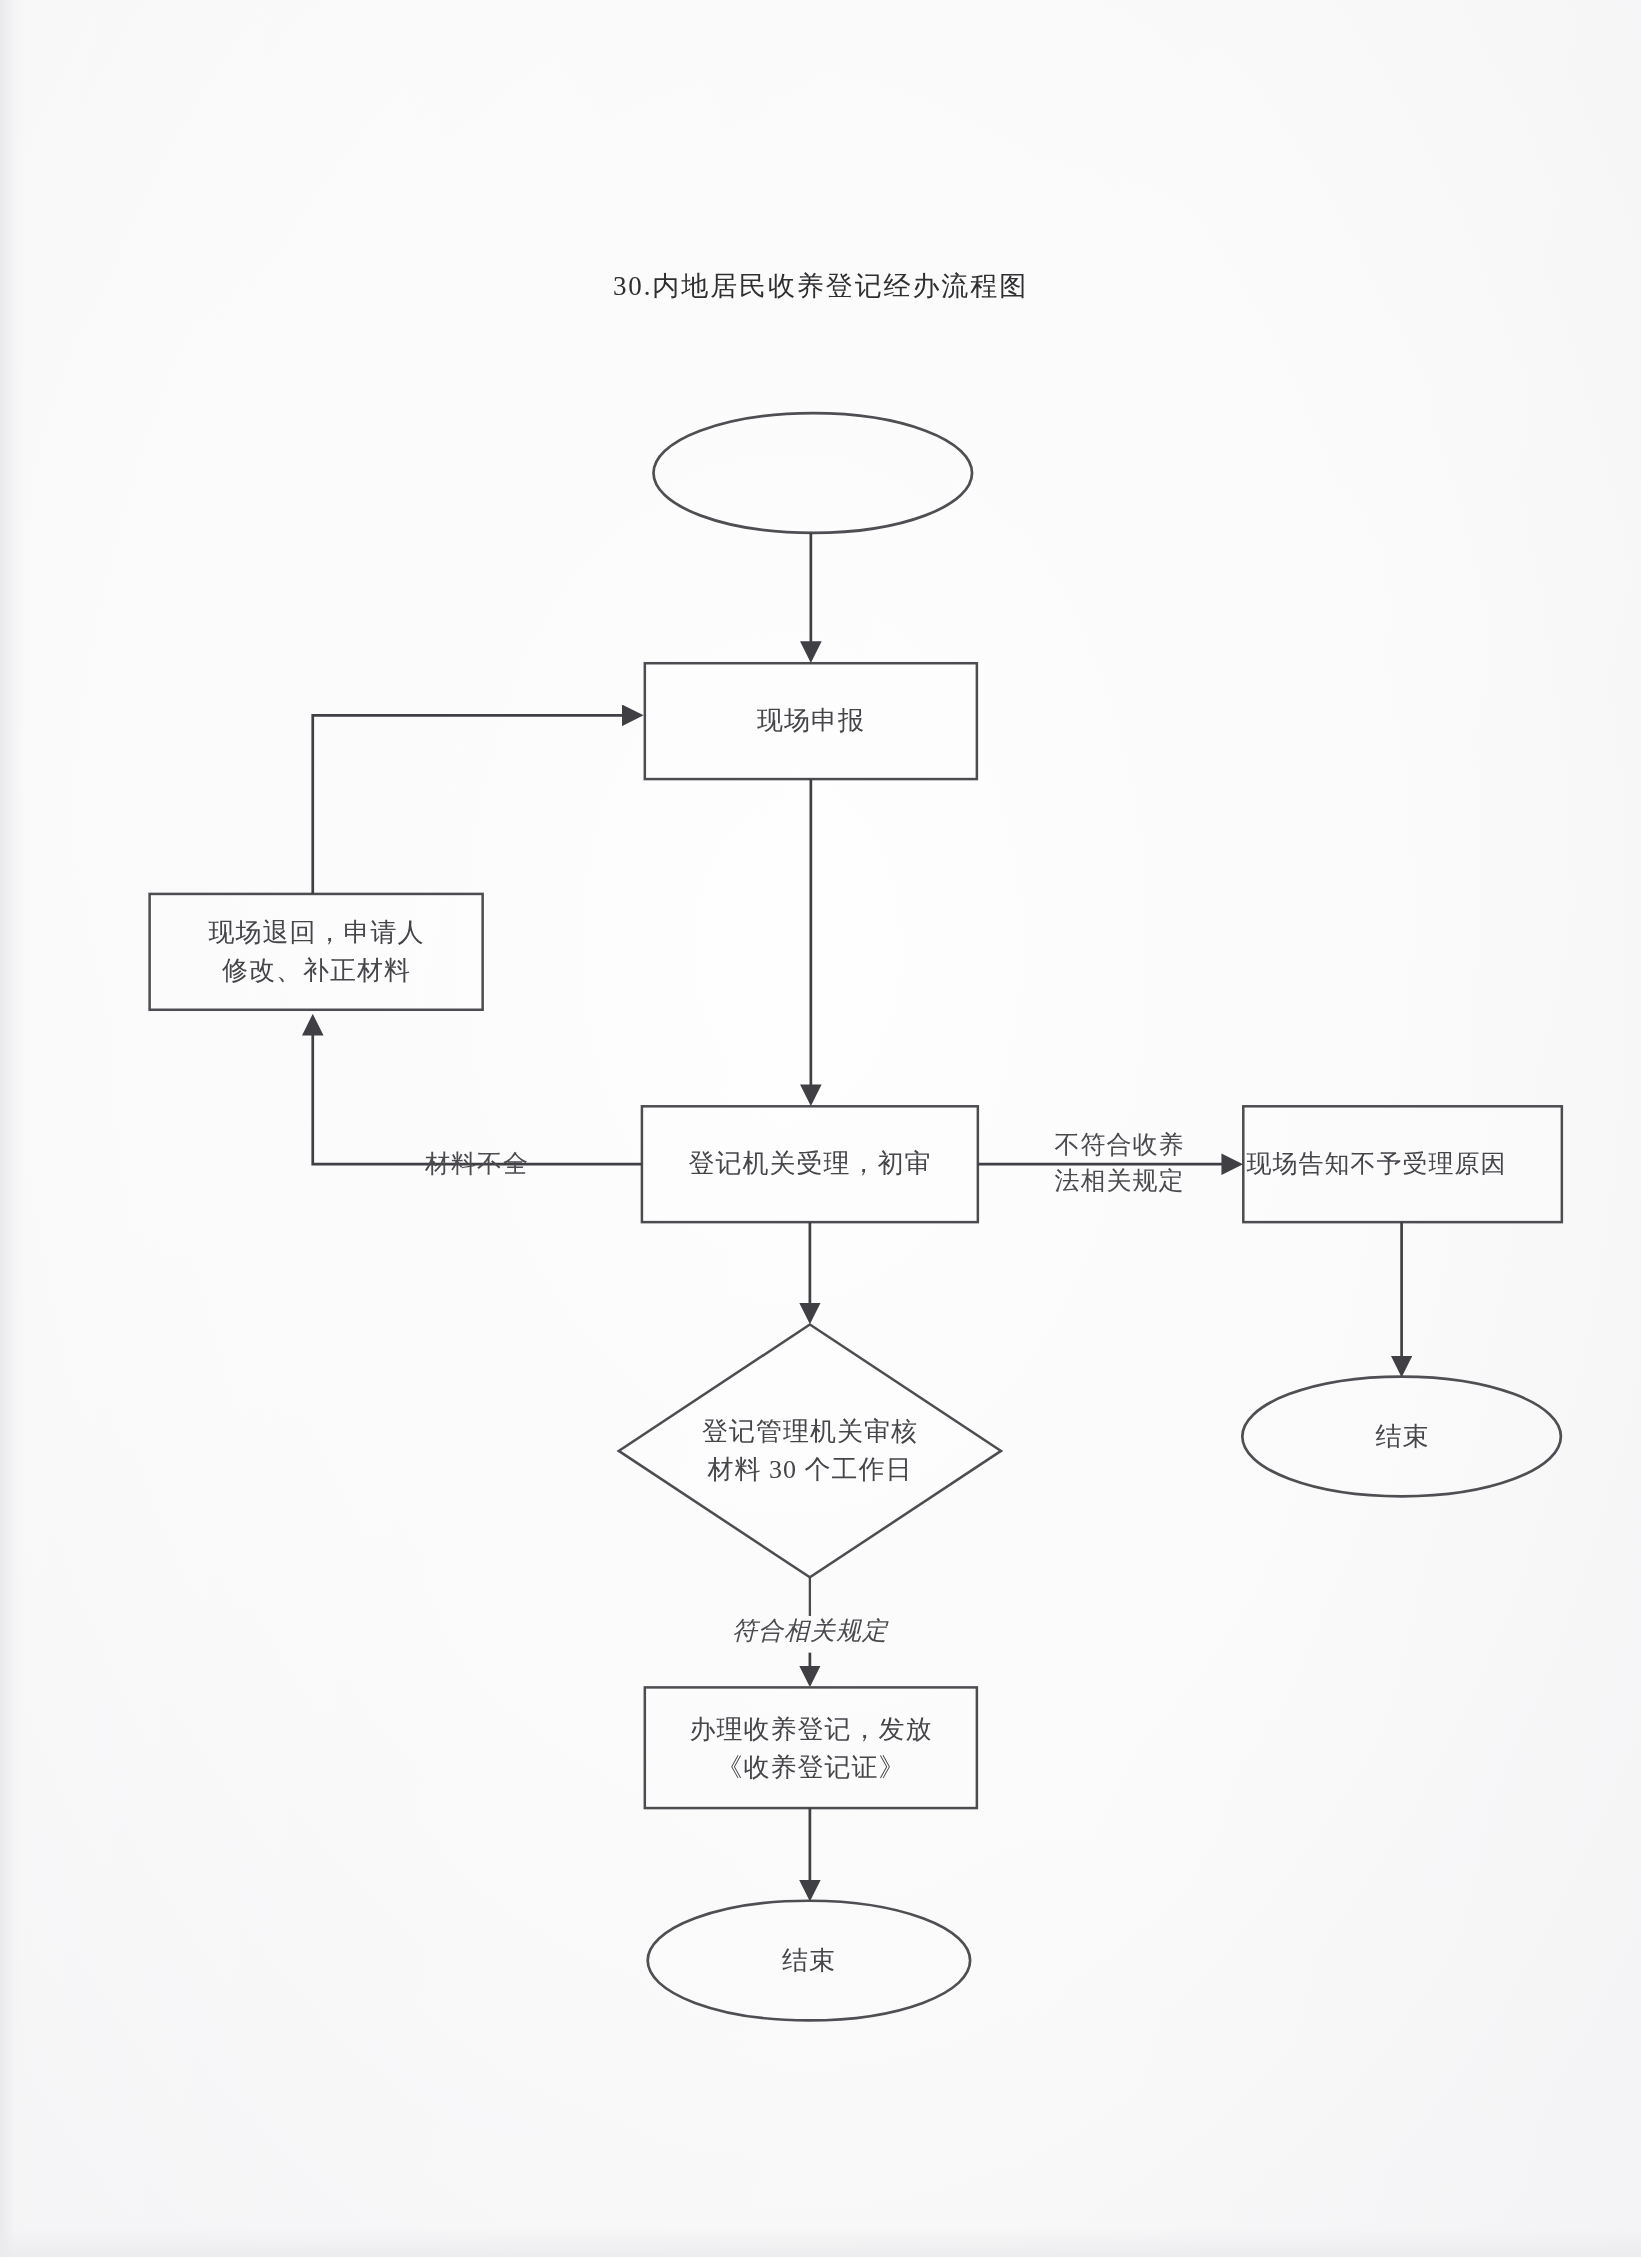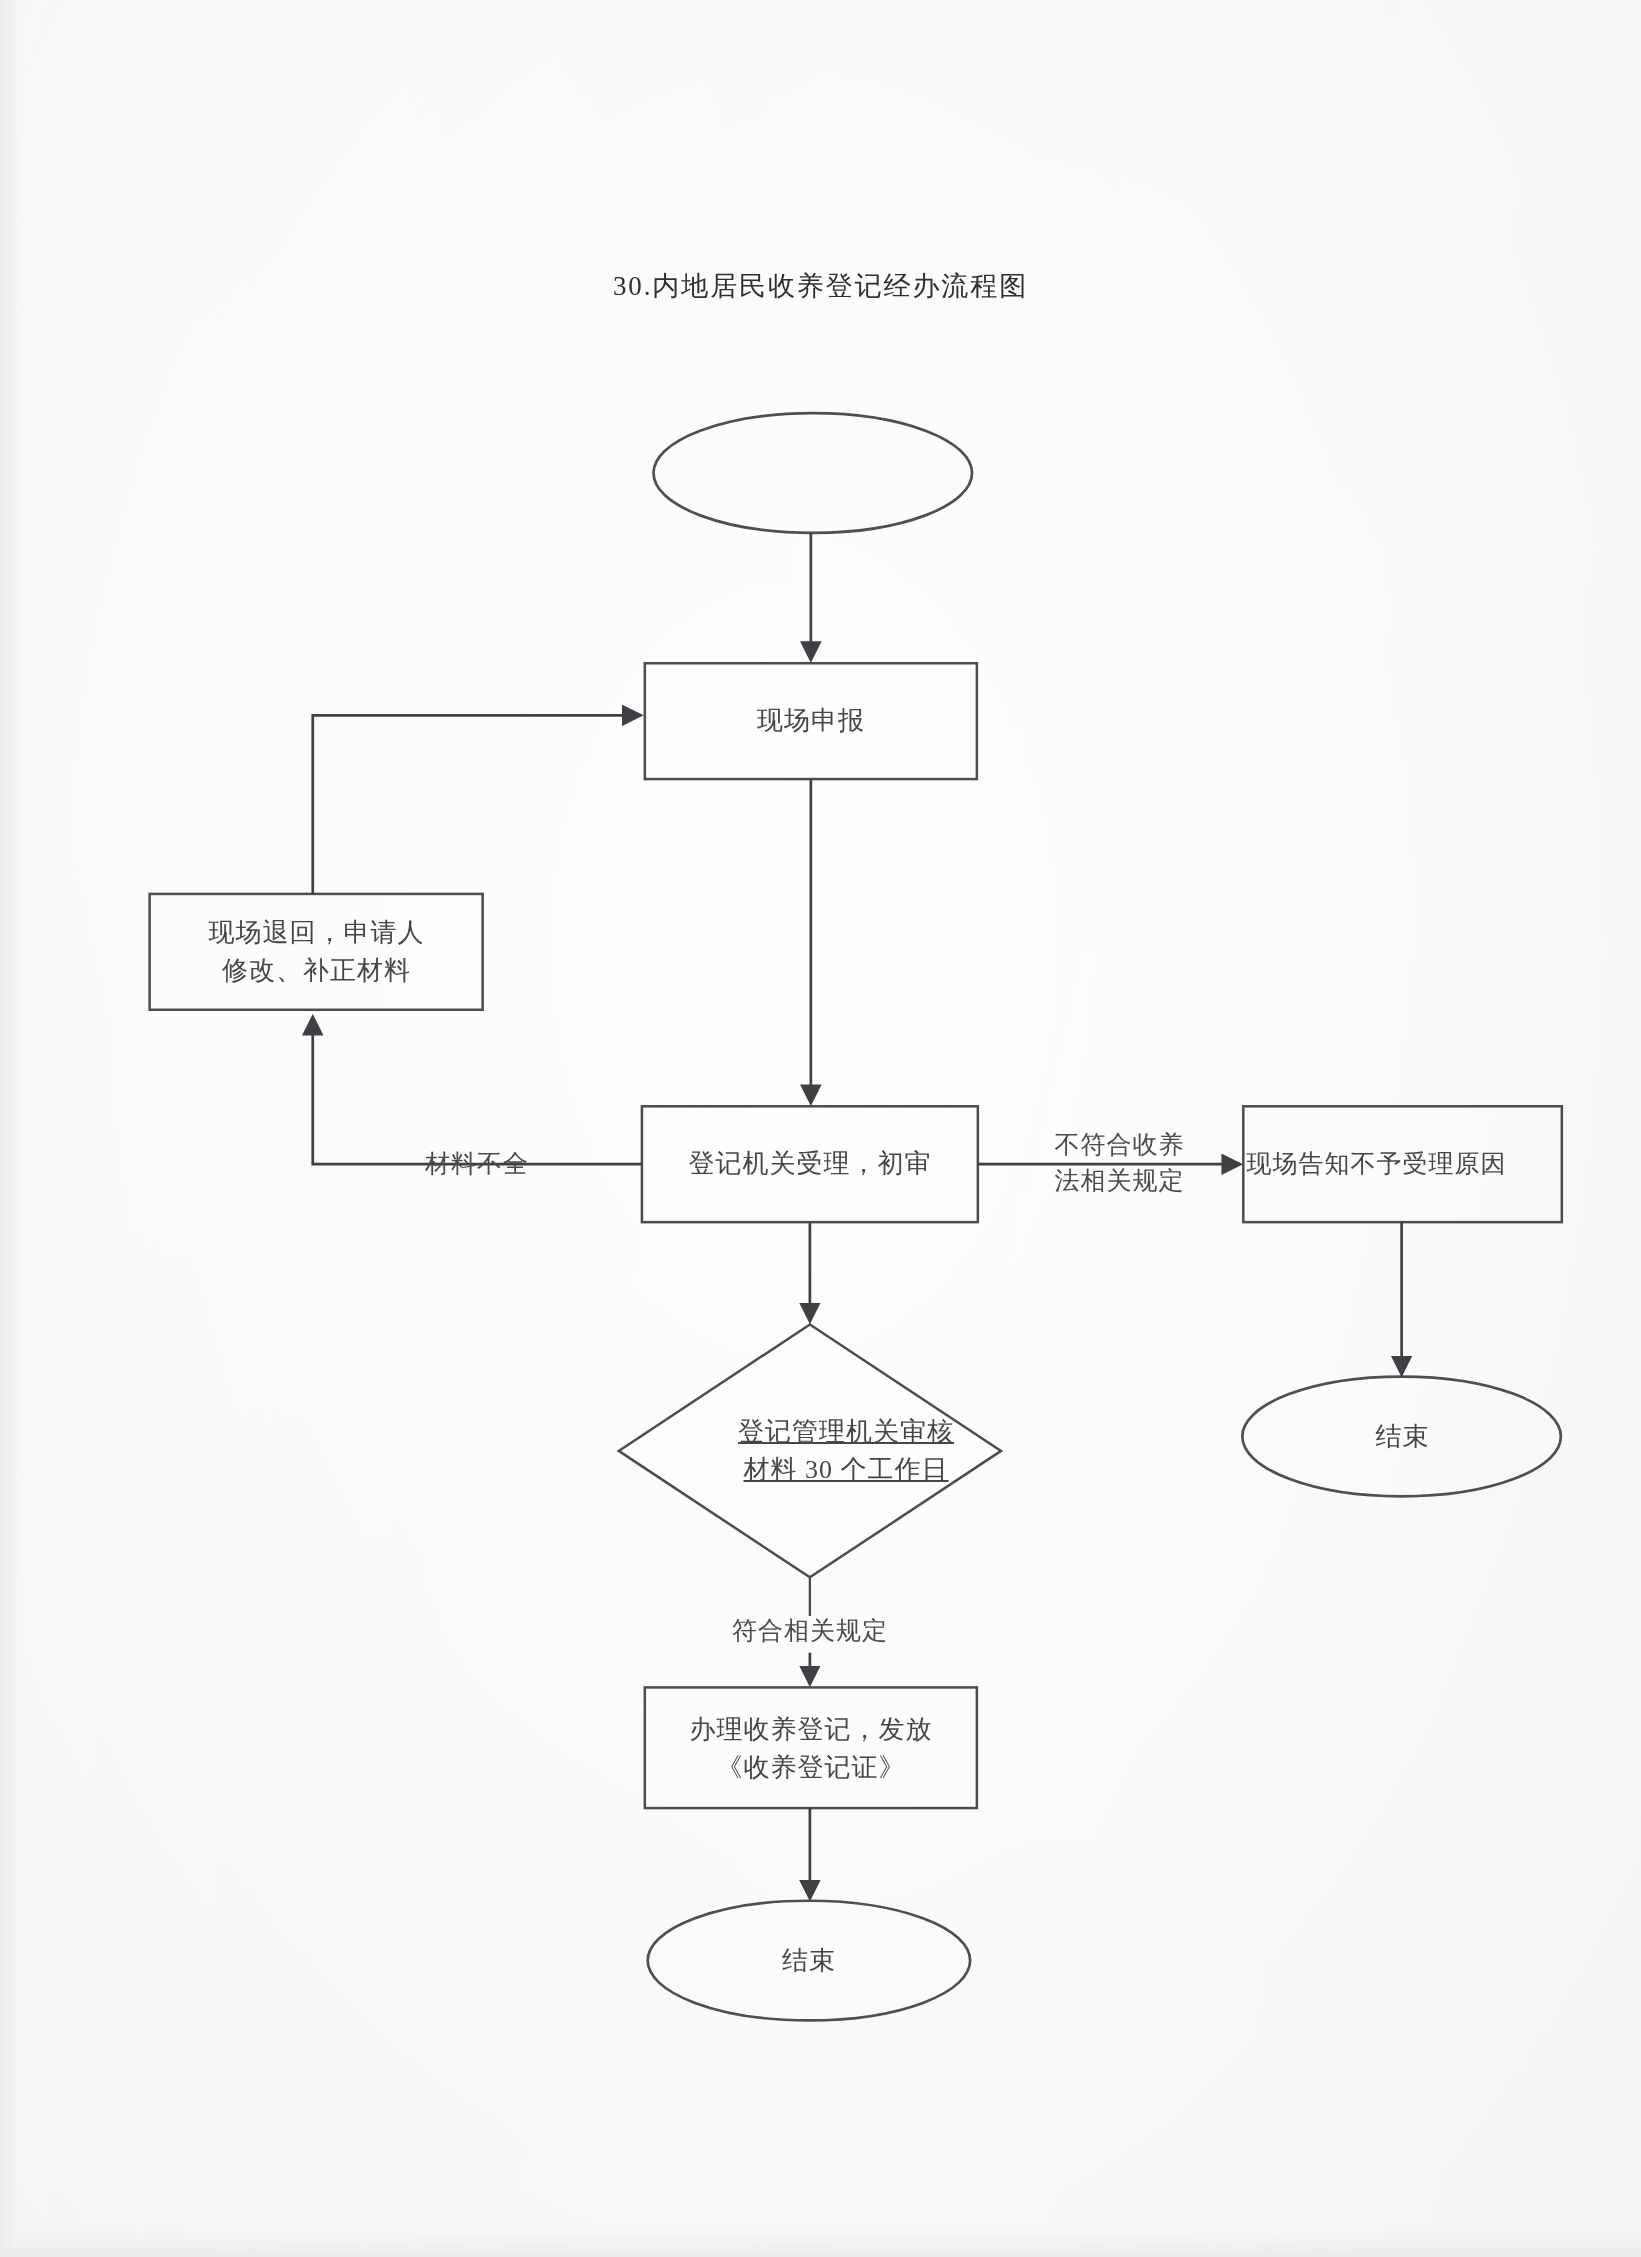--- a/index.html
+++ b/index.html
@@ -172,31 +172,31 @@
 
   <div class="node-text" style="left:645px; top:663px; width:332px; height:116px;">现场申报</div>
 
   <div class="node-text" style="left:150px; top:894px; width:333px; height:116px;">现场退回，申请人
 修改、补正材料</div>
 
   <div class="node-text" style="left:642px; top:1106px; width:336px; height:116px;">登记机关受理，初审</div>
 
   <div class="node-text" style="left:1244px; top:1106px; width:265px; height:116px; font-size:25px;">现场告知不予受理原因</div>
 
-  <div class="node-text" style="left:672px; top:1390px; width:348px; height:122px;text-decoration:underline;">登记管理机关审核
+  <div class="node-text" style="left:636px; top:1390px; width:348px; height:122px;">登记管理机关审核
 材料 30 个工作日</div>
 
   <div class="node-text" style="left:645px; top:1688px; width:332px; height:121px;">办理收养登记，发放
 《收养登记证》</div>
 
   <div class="node-text" style="left:1243px; top:1377px; width:319px; height:120px;">结束</div>
 
   <div class="node-text" style="left:648px; top:1901px; width:322px; height:120px;">结束</div>
 
   <div class="edge-label" style="left:390px; top:1137px; width:174px; height:54px;">材料不全</div>
 
   <div class="edge-label" style="left:1035px; top:1110px; width:169px; height:106px;">不符合收养
 法相关规定</div>
 
-  <div class="edge-label" style="left:699px; top:1606px; width:222px; height:50px;">符合相关规定</div>
+  <div class="edge-label" style="left:699px; top:1606px; width:222px; height:50px;font-style:italic;">符合相关规定</div>
 
 </div>
 
 
 </body></html>

